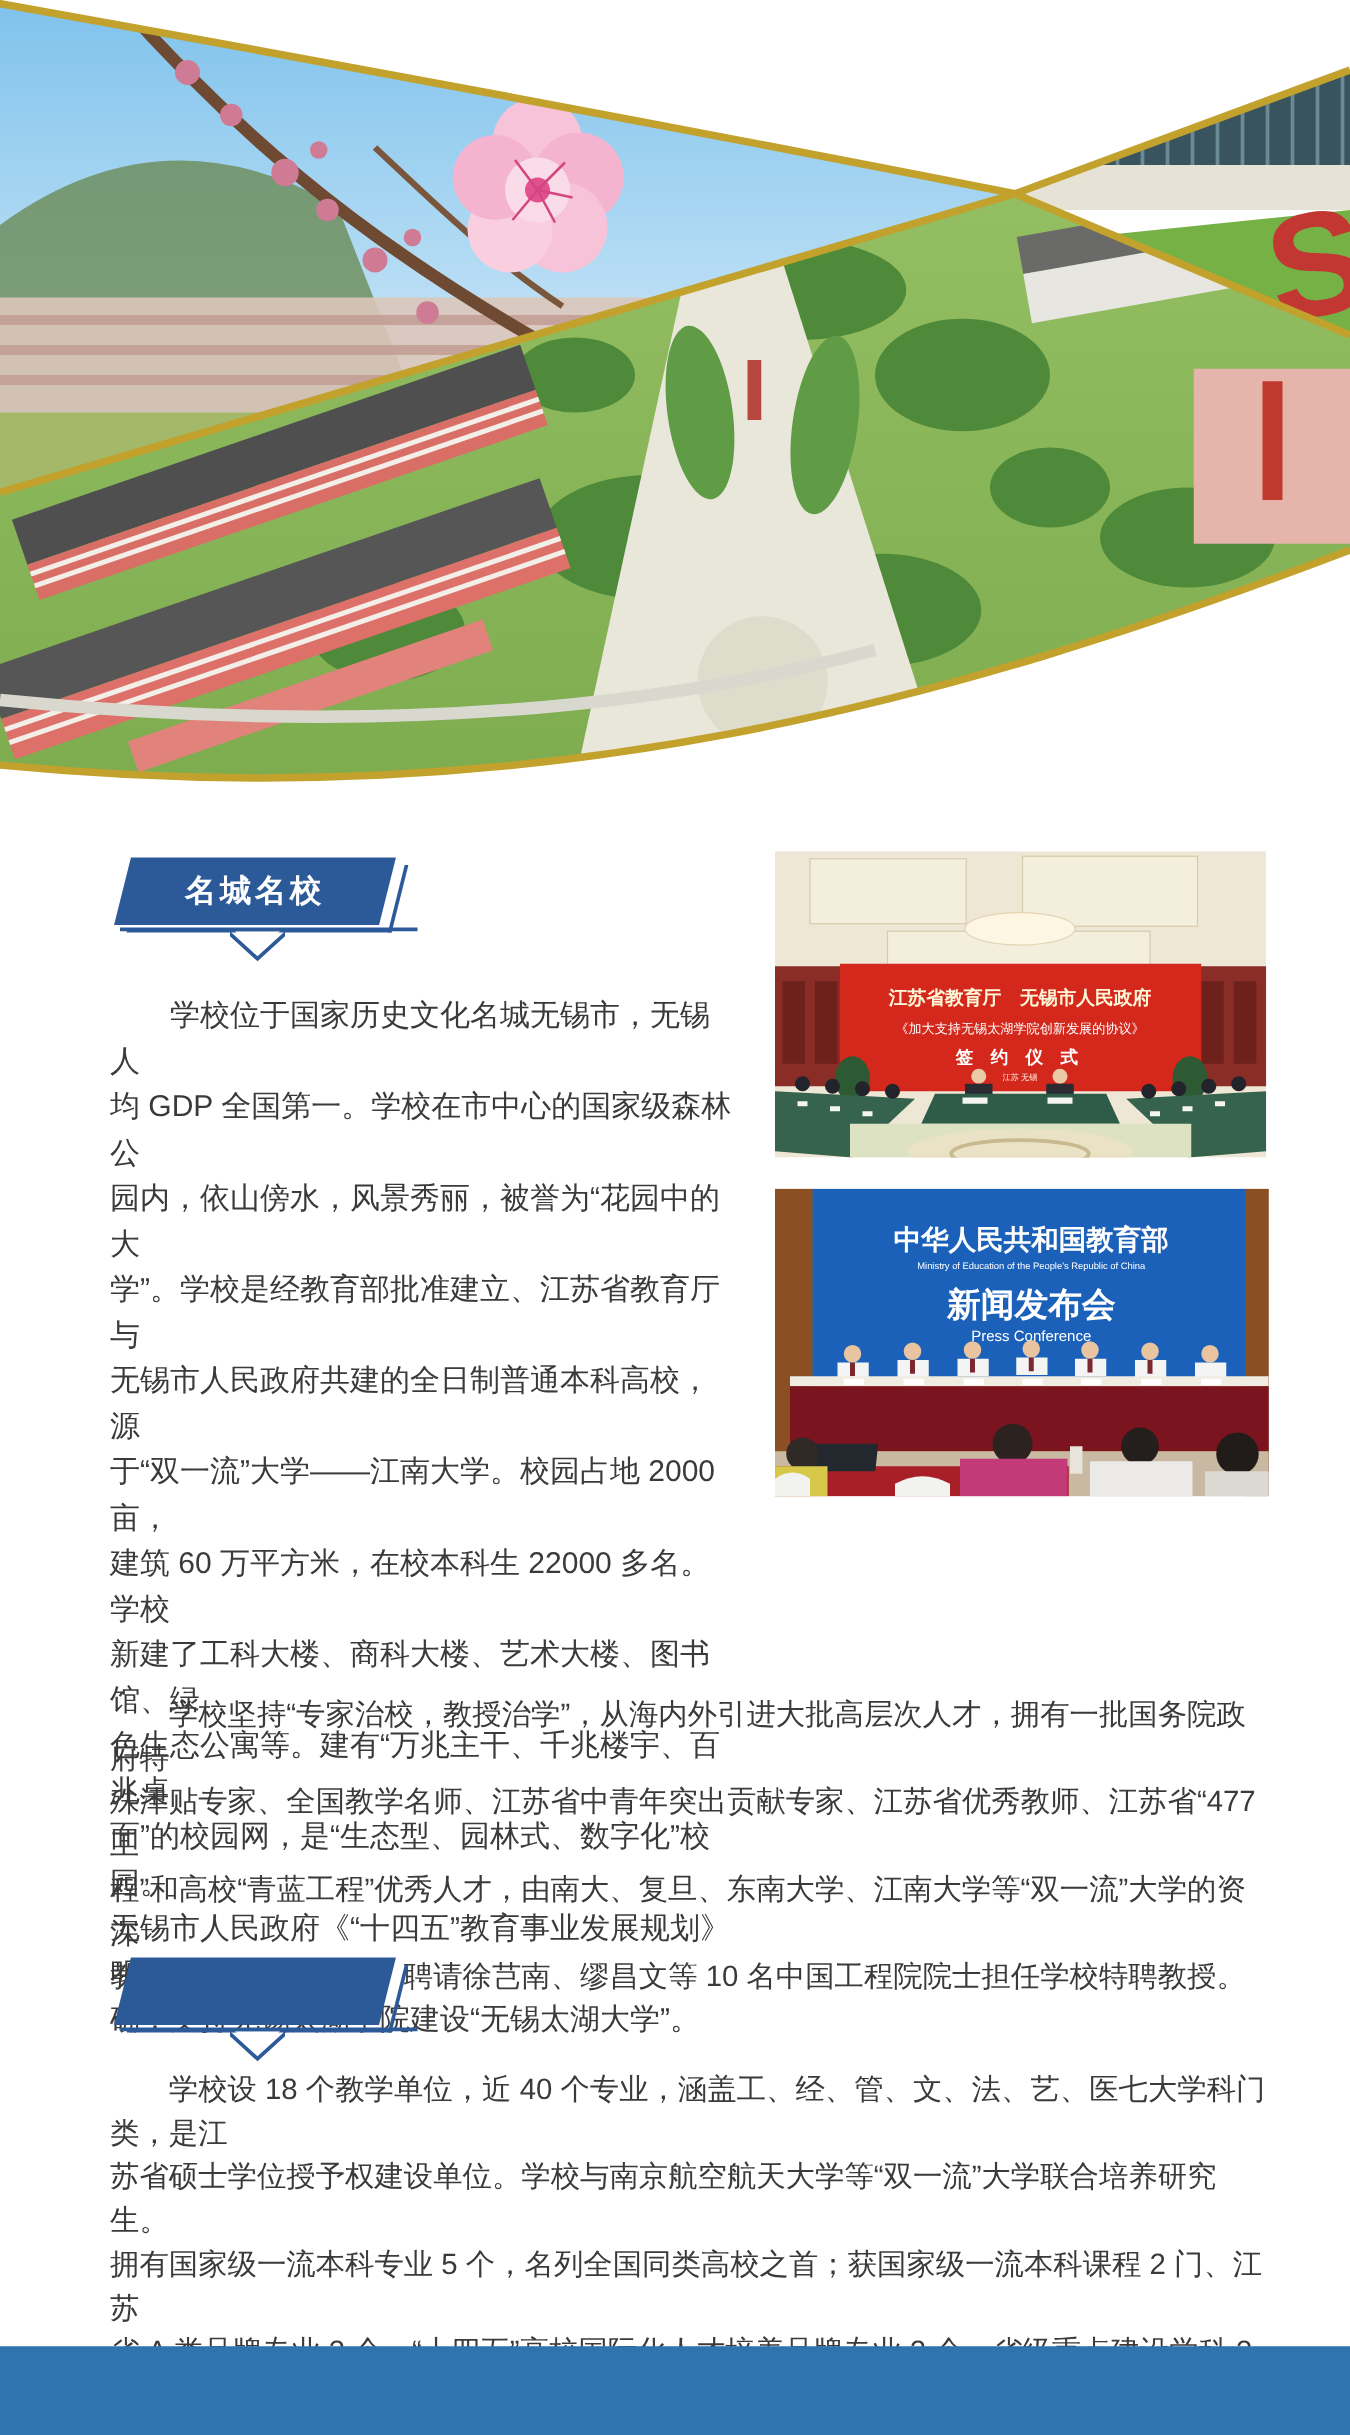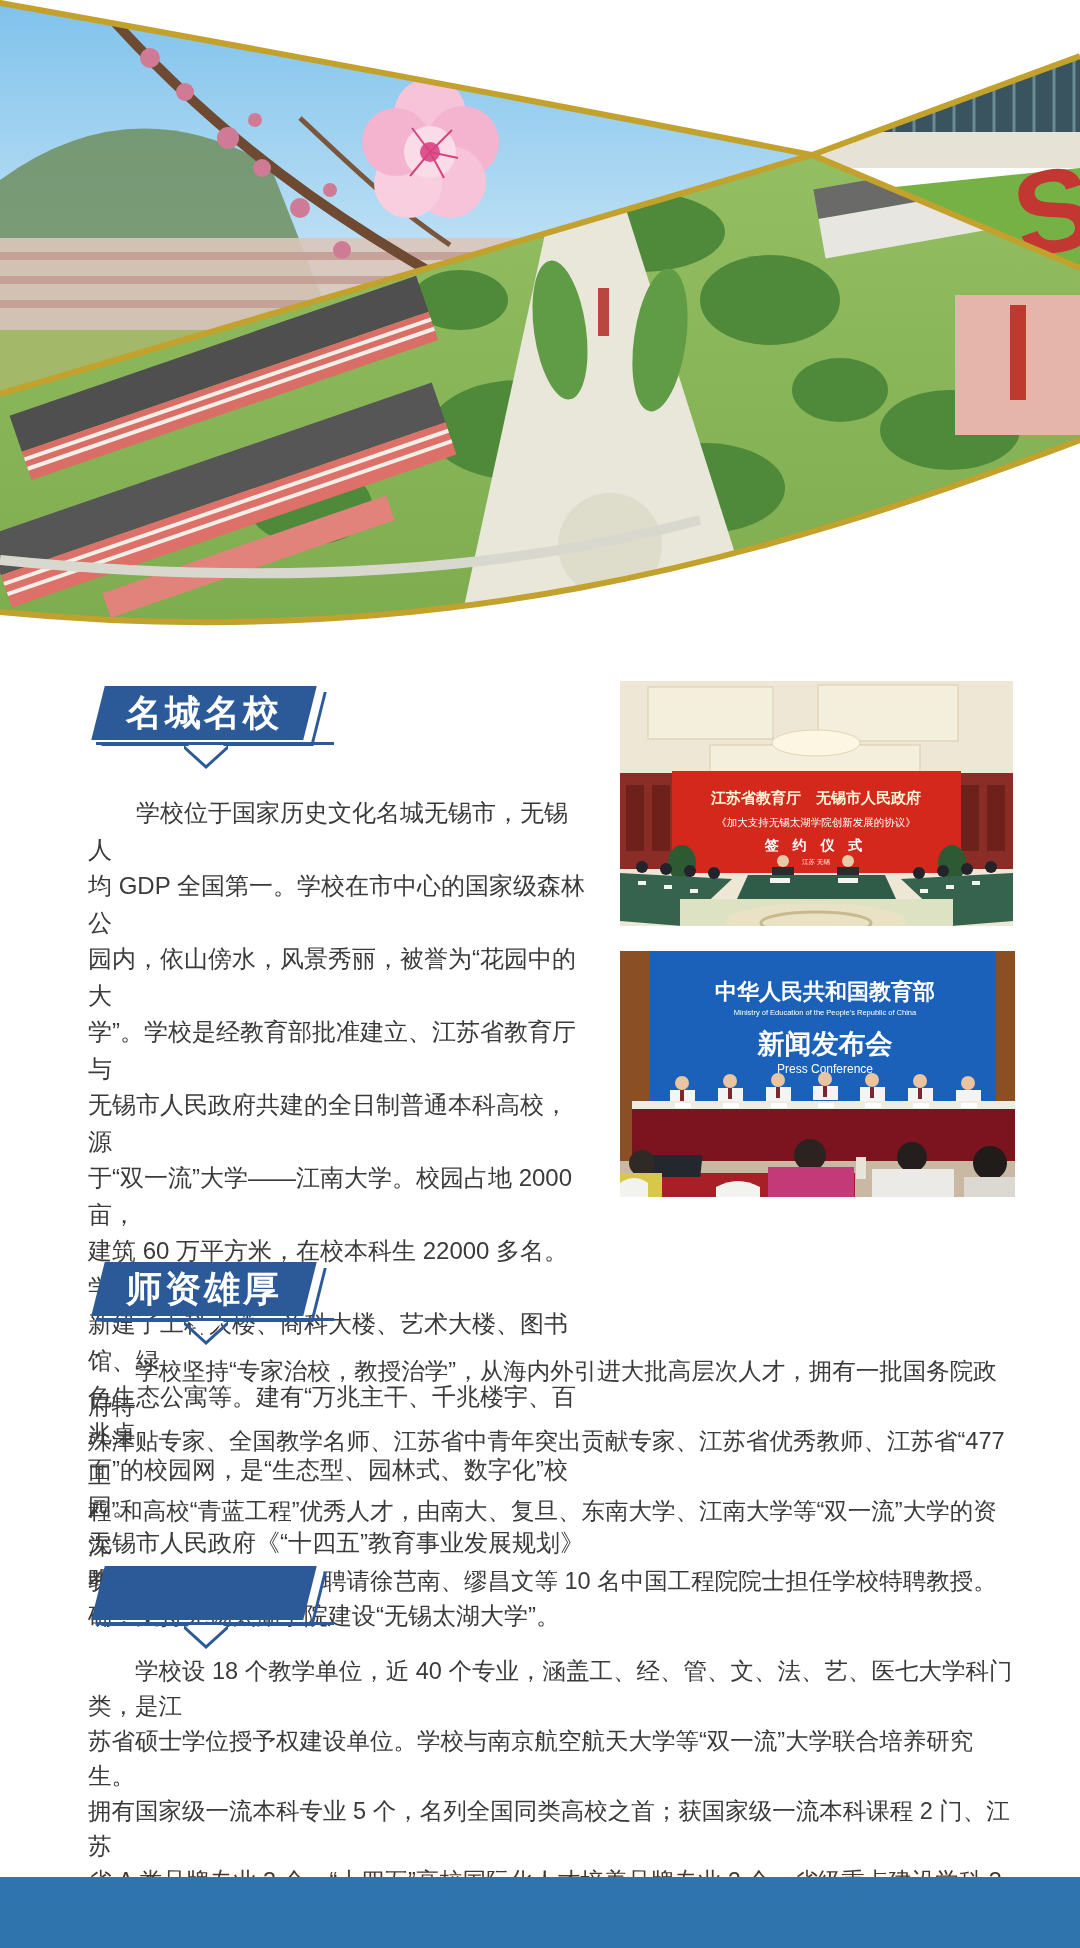--- a/index.html
+++ b/index.html
@@ -14,21 +14,21 @@
   
   .hero{position:absolute;left:0;top:0;width:1080px;height:648px;}
 
   
   .sec-banner{position:absolute;left:98px;width:240px;height:84px;}
   .banner-echo{position:absolute;left:10px;top:6px;width:212px;height:54px;
     transform:skewX(-14deg);border-right:3px solid var(--accent);border-bottom:2px solid var(--accent);}
   .banner-shape{position:absolute;left:0;top:0;width:212px;height:54px;background:var(--accent);
     transform:skewX(-14deg);}
   .banner-title{position:absolute;left:0;top:0;width:212px;height:54px;line-height:54px;
-    text-align:center;color:#fff;font-size:36px;font-weight:bold;letter-spacing:3px;}
+    text-align:center;color:#fff;font-size:25px;font-weight:bold;letter-spacing:3px;}
   .banner-underline{position:absolute;left:-2px;top:56px;width:238px;height:3px;background:var(--accent);}
   .banner-chevron{position:absolute;left:83px;top:59px;}
 
   
   .para{position:absolute;color:var(--ink);white-space:pre-line;font-weight:500;}
   .para-1{left:88px;top:766px;width:500px;font-size:24px;line-height:36.5px;margin-top:29px;}
   .para-2{left:88px;top:1354px;width:930px;font-size:23.5px;line-height:35px;}
   .para-3{left:88px;top:1654px;width:930px;font-size:23.5px;line-height:35px;}
 
   
@@ -315,30 +315,20 @@
       <rect x="148" y="216" width="86" height="30" fill="#c43a78"></rect>
     <circle cx="292" cy="206" r="15" fill="#241f1c"></circle>
       <rect x="252" y="218" width="82" height="28" fill="#eceae6"></rect>
     <circle cx="370" cy="212" r="17" fill="#211c1a"></circle>
       <rect x="344" y="226" width="51" height="20" fill="#dcd8d2"></rect>
     <path d="M0,232 Q14,222 28,232 L28,246 L0,246 Z" fill="#f2f2ee"></path>
     <path d="M96,236 Q118,224 140,236 L140,246 L96,246 Z" fill="#f2f2ee"></path>
     <rect x="236" y="206" width="10" height="22" fill="#e8e4da"></rect>
   </svg>
 
-  <div class="sec-banner" style="top:1262px">
-    <div class="banner-echo"></div>
-    <div class="banner-shape"></div>
-    <div class="banner-title">师资雄厚</div>
-    <div class="banner-underline"></div>
-    <svg class="banner-chevron" width="50" height="26" viewBox="0 0 50 26">
-      <polygon points="3,0 25,20 47,0 47,4 25,24 3,4" fill="#2c5a99"></polygon>
-      <polygon points="7,0 25,16 43,0" fill="#ffffff"></polygon>
-    </svg>
-  </div>
 
   <div class="para para-2">　　学校坚持“专家治校，教授治学”，从海内外引进大批高层次人才，拥有一批国务院政府特
 殊津贴专家、全国教学名师、江苏省中青年突出贡献专家、江苏省优秀教师、江苏省“477 工
 程”和高校“青蓝工程”优秀人才，由南大、复旦、东南大学、江南大学等“双一流”大学的资深
 教授担任学科带头人。聘请徐芑南、缪昌文等 10 名中国工程院院士担任学校特聘教授。</div>
 
   <div class="sec-banner" style="top:1566px">
     <div class="banner-echo"></div>
     <div class="banner-shape"></div>
     <div class="banner-underline"></div>

